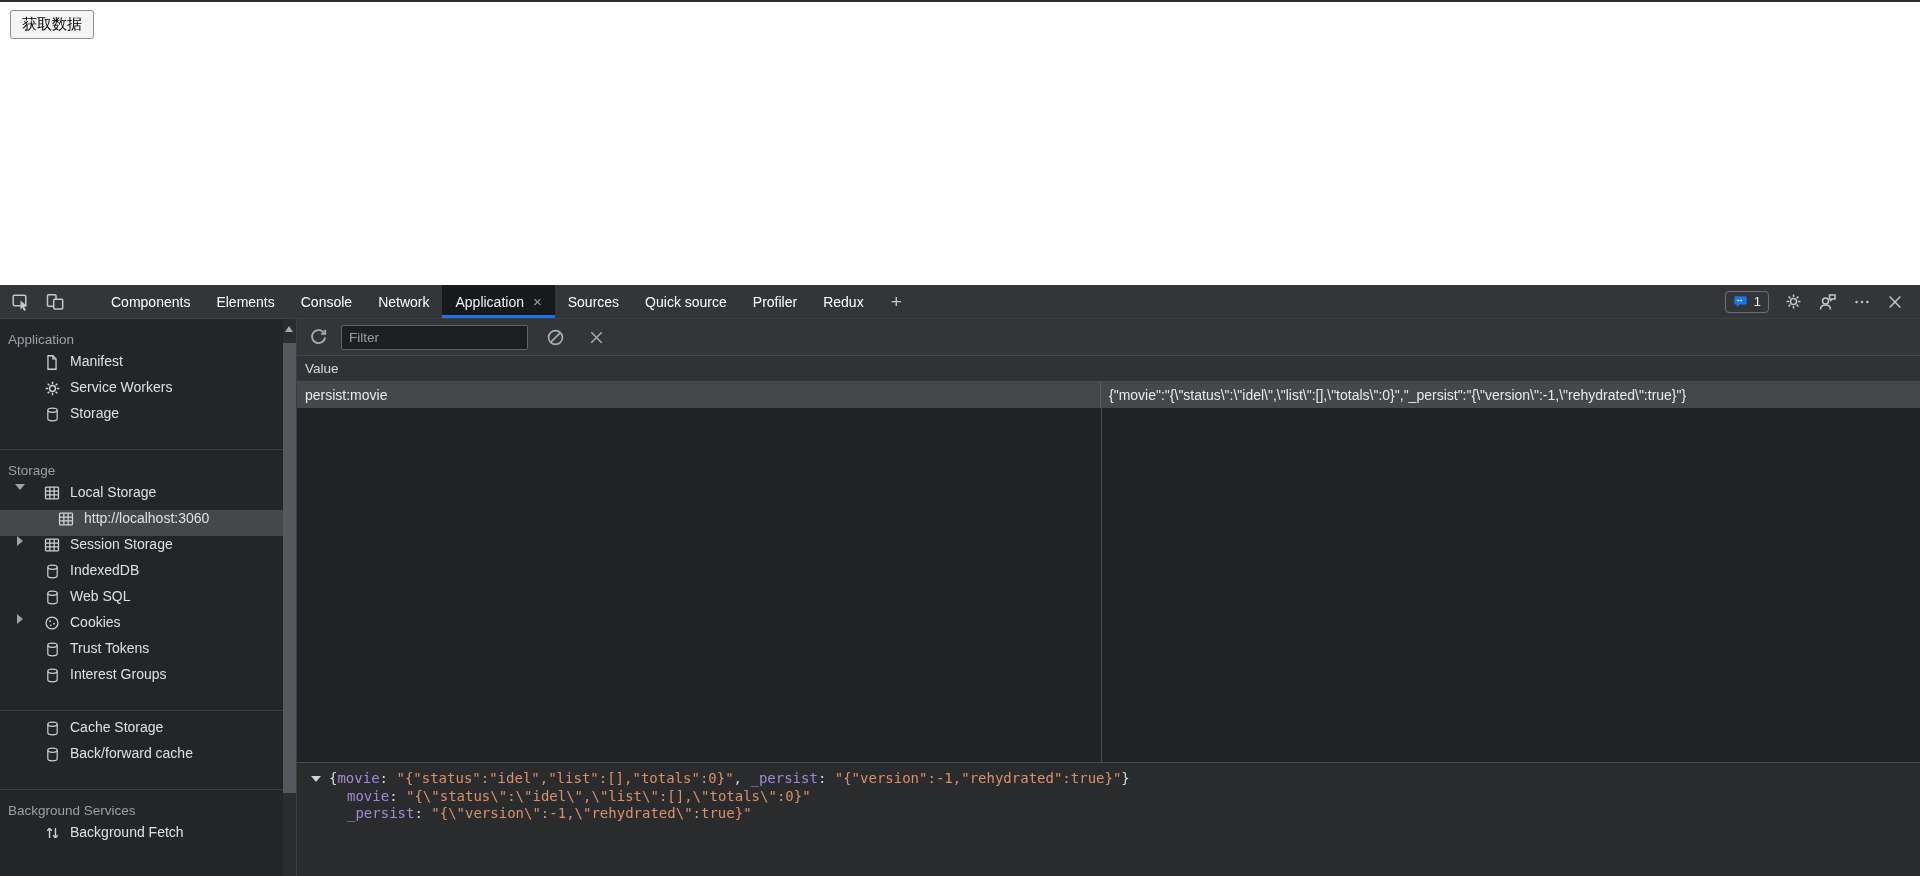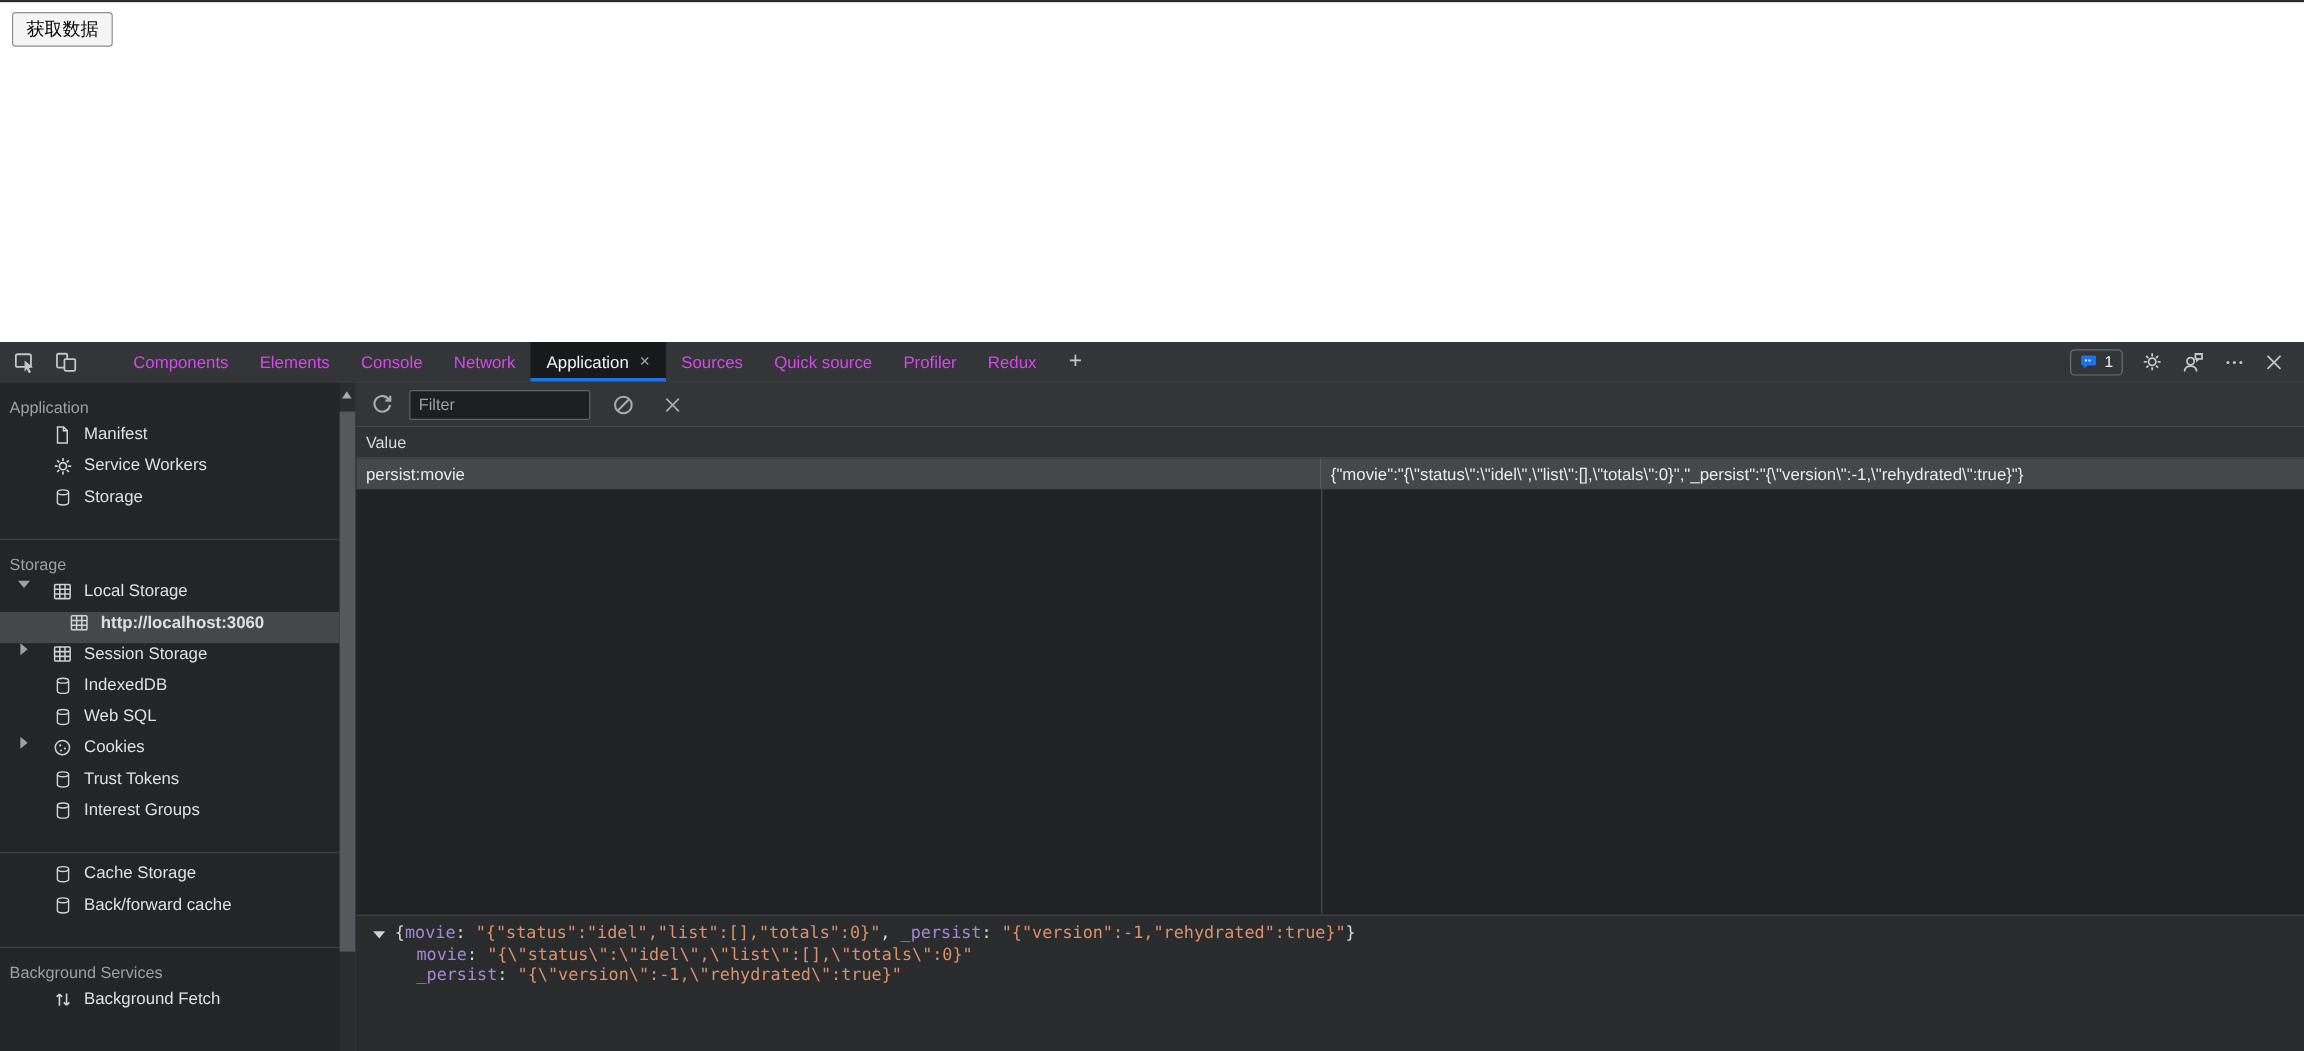--- a/index.html
+++ b/index.html
@@ -16,21 +16,21 @@
   
   .devtools { position:absolute; top:285px; left:0; width:1920px; height:591px;
               background:#242528; color:#dde0e3; display:flex; flex-direction:column; font-size:14px; }
 
   
   .tabbar { height:34px; background:#333538; display:flex; align-items:stretch; flex:0 0 34px;
             border-bottom:1px solid #3d3f42; }
   .tb-icon { width:34px; display:flex; align-items:center; justify-content:center; color:#c3c6ca; cursor:pointer; }
   .tb-icon:first-child { margin-left:4px; }
   .tabs { display:flex; margin-left:26px; }
-  .tab { display:flex; align-items:center; padding:0 13px; color:#d946ef; cursor:pointer; position:relative; white-space:nowrap; }
+  .tab { display:flex; align-items:center; padding:0 13px; color:#ffffff; cursor:pointer; position:relative; white-space:nowrap; }
   .tab.active { background:#18191b; color:#f1f3f4; }
   .tab.active::after { content:""; position:absolute; left:0; right:0; bottom:0; height:3px; background:#1a73e8; }
   .tab .tab-close { margin-left:9px; color:#9aa0a6; font-size:15px; line-height:1; }
   .plus-tab { display:flex; align-items:center; padding:0 14px; color:#c3c6ca; font-size:19px; cursor:pointer; }
   .tb-right { margin-left:auto; display:flex; align-items:center; gap:15px; padding-right:16px; }
   .issues-badge { display:flex; align-items:center; gap:6px; border:1px solid #6b6f75; border-radius:4px;
                   height:22px; padding:0 7px; color:#f1f3f4; font-size:13px; cursor:pointer; }
   .ico { display:inline-flex; align-items:center; justify-content:center; color:#c3c6ca; }
 
   
@@ -38,36 +38,36 @@
 
   
   .sidebar { width:283px; flex:0 0 283px; background:#242528; overflow:hidden; }
   .side-section { padding-top:8px; padding-bottom:18px; }
   .side-section + .side-section { border-top:1px solid #3c3e41; }
   .side-header { height:26px; line-height:26px; padding-left:8px; color:#9aa0a6; font-size:13.5px; }
   .side-item { height:26px; display:flex; align-items:flex-start; cursor:pointer; color:#dde0e3; }
   .side-item .tw { width:16px; margin-left:12px; display:flex; justify-content:center; }
   .side-item .iw { width:20px; margin-left:14px; margin-right:8px; display:flex; justify-content:center; color:#cfd1d5; }
   .side-item.lvl2 .tw { margin-left:26px; }
-  .side-item.selected { background:#46474a;font-weight:bold; }
+  .side-item.selected { background:#46474a; }
   .arr-exp { width:0; height:0; border-left:5px solid transparent; border-right:5px solid transparent; border-top:6px solid #9ea2a8; }
   .arr-col { width:0; height:0; border-top:5px solid transparent; border-bottom:5px solid transparent; border-left:6px solid #9ea2a8; }
 
   
   .side-scroll { width:13px; flex:0 0 13px; background:#2b2c2f; position:relative; }
   .scroll-up { position:absolute; top:7px; left:2px; width:0; height:0;
                border-left:4.5px solid transparent; border-right:4.5px solid transparent; border-bottom:6px solid #a6a9ad; }
   .scroll-thumb { position:absolute; top:24px; left:0; width:13px; height:450px; background:#55585c; }
 
   
   .main { flex:1; display:flex; flex-direction:column; border-left:1px solid #3c3e41; min-width:0; }
   .toolbar { height:37px; flex:0 0 37px; background:#333538; display:flex; align-items:center; border-bottom:1px solid #47484a; }
   .tool-btn { width:26px; height:26px; display:flex; align-items:center; justify-content:center; color:#a8abb0; cursor:pointer; }
   .tool-btn.refresh { margin-left:8px; }
-  .filter-input { margin-left:10px; width:151px; height:25px; background:#1d1e20; border:1px solid #5f6368;
+  .filter-input { margin-left:10px; width:187px; height:25px; background:#1d1e20; border:1px solid #5f6368;
                   border-radius:2px; color:#e4e6e9; font-size:13.5px; padding:0 7px;
                   font-family:"Liberation Sans", sans-serif; }
   .filter-input::placeholder { color:#9aa0a6; }
   .tool-btn.block { margin-left:14px; }
   .tool-btn.clearx { margin-left:15px; }
 
   .grid-header { height:26px; flex:0 0 26px; background:#313235; display:flex; border-bottom:1px solid #47484a;
                  color:#d8dadd; font-size:13.5px; }
   .col-key { width:804px; flex:0 0 804px; padding-left:8px; display:flex; align-items:center;
              border-right:1px solid #55585c; overflow:hidden; }

